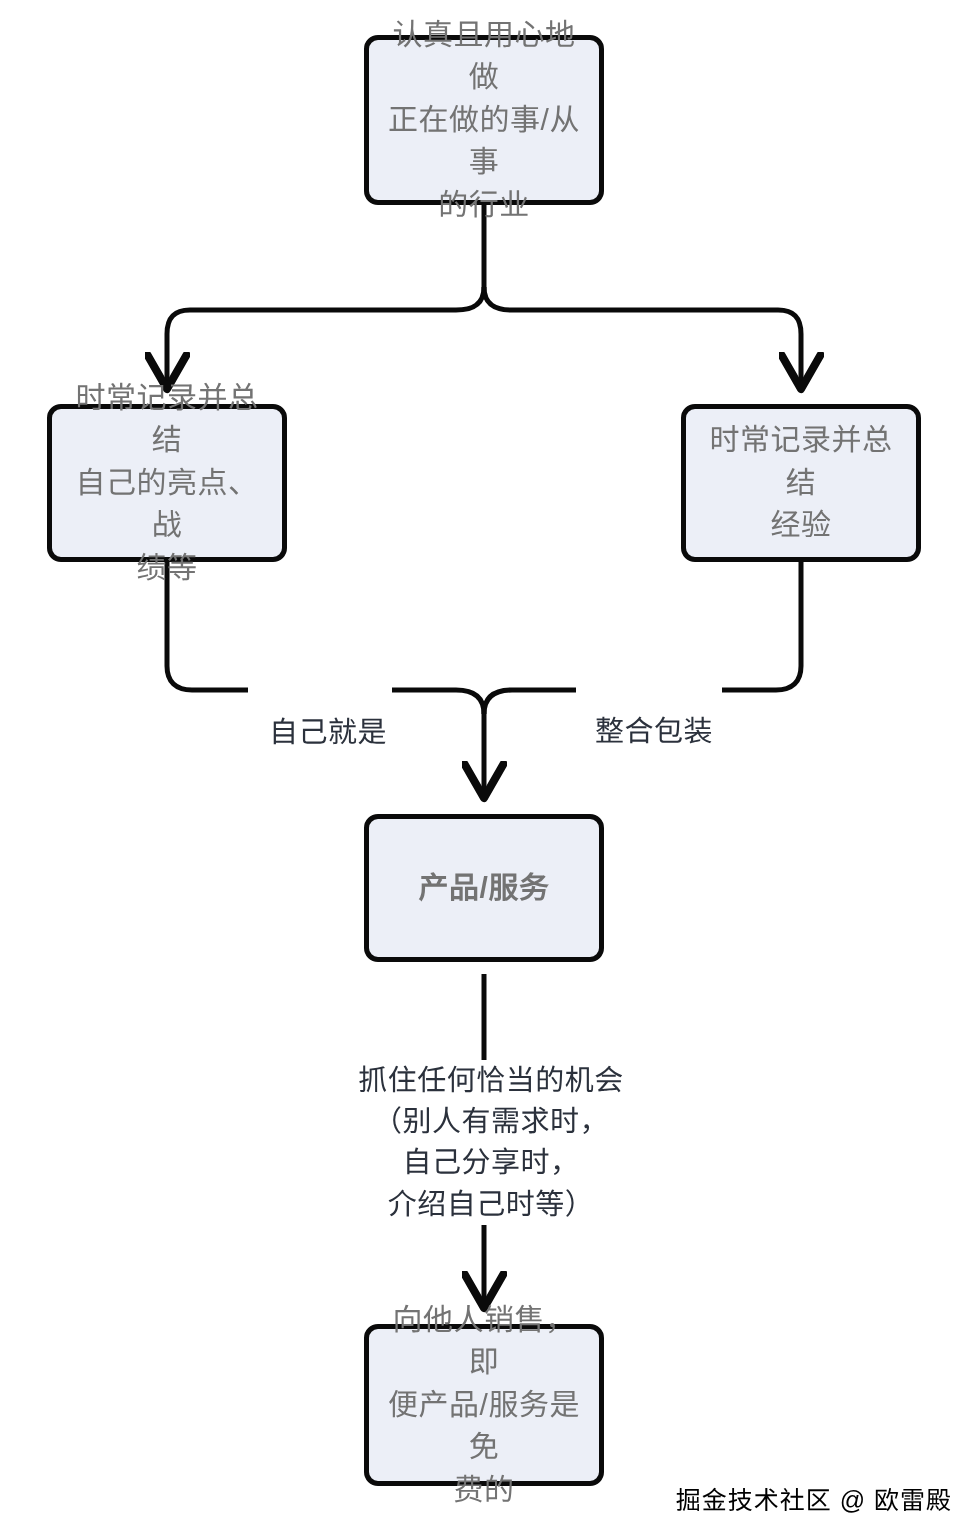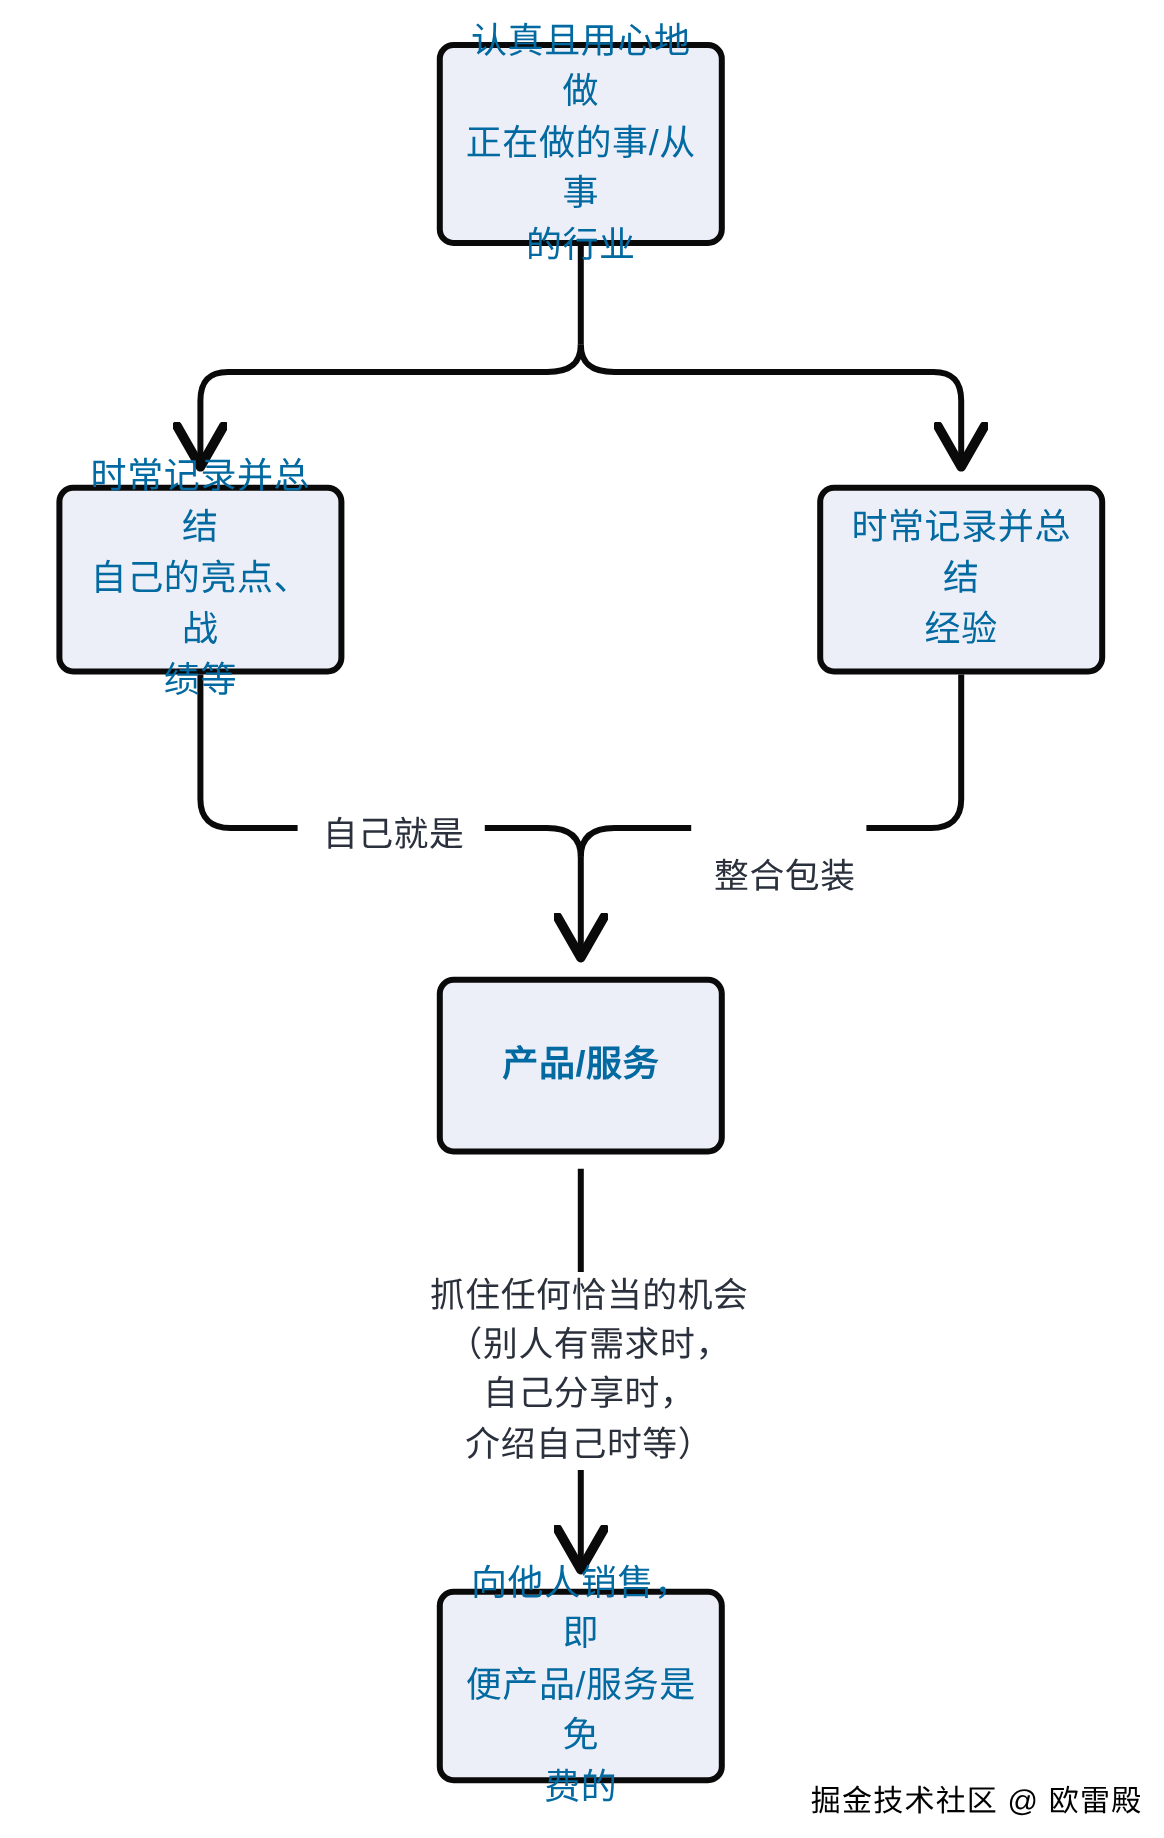--- a/index.html
+++ b/index.html
@@ -29,21 +29,21 @@
   .node {
     position: absolute;
     box-sizing: border-box;
     background: #eceff7;
     border: 5px solid #0a0a0a;
     border-radius: 14px;
     display: flex;
     align-items: center;
     justify-content: center;
     text-align: center;
-    color: #0369a1;
+    color: #737373;
     font-size: 30px;
     line-height: 1.42;
     letter-spacing: 0.5px;
     white-space: pre-line;
     padding: 6px 14px;
   }
   #node-top     { left: 364px; top: 35px;   width: 240px; height: 170px; }
   #node-left    { left: 47px;  top: 404px;  width: 240px; height: 158px; }
   #node-right   { left: 681px; top: 404px;  width: 240px; height: 158px; }
   #node-center  { left: 364px; top: 814px;  width: 240px; height: 148px; font-weight: bold; }
@@ -53,21 +53,21 @@
     position: absolute;
     color: #2b313c;
     font-size: 29px;
     line-height: 1.42;
     text-align: center;
     white-space: pre-line;
     background: #ffffff;
     padding: 0 6px;
     letter-spacing: 0.5px;
   }
-  #label-left   { left: 252px; top: 676px; width: 140px; }
+  #label-left   { left: 252px; top: 712px; width: 140px; }
   #label-right  { left: 578px; top: 672px; width: 140px; margin-top: 39px; }
   #label-chance { left: 335px; top: 1060px; width: 300px; }
 
   #watermark {
     position: absolute;
     right: 18px;
     bottom: 16px;
     font-size: 25px;
     color: #000000;
     letter-spacing: 1px;

